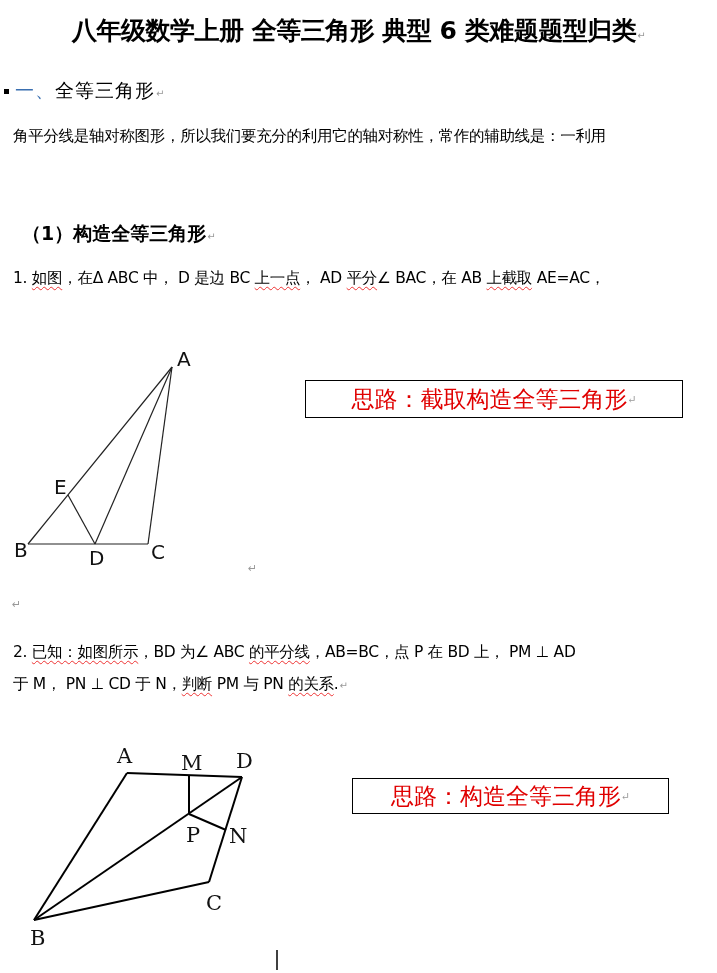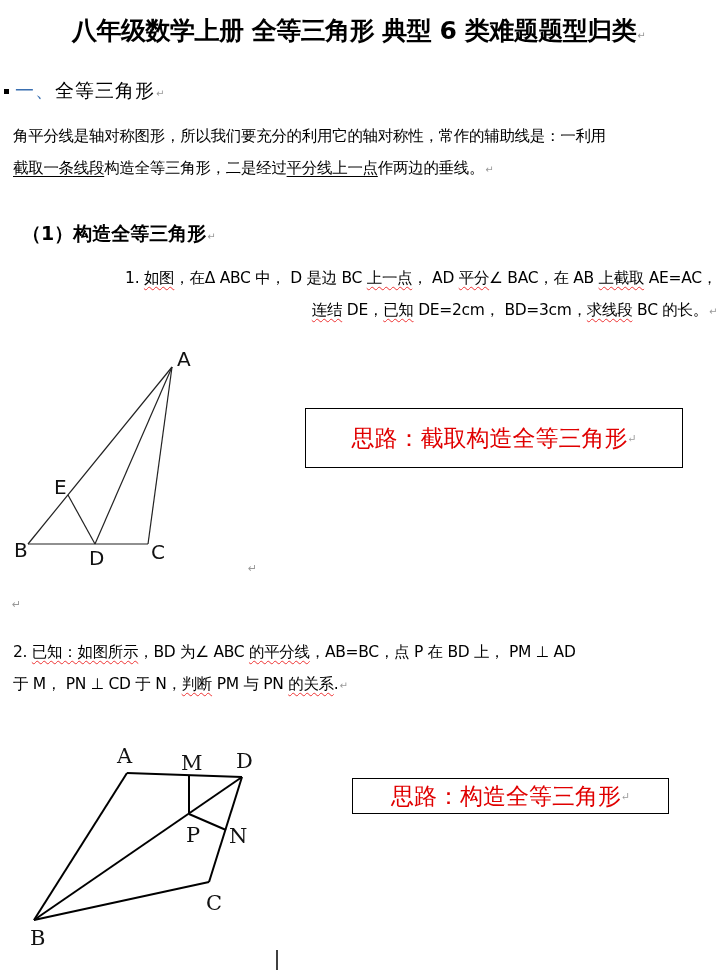--- a/index.html
+++ b/index.html
@@ -26,35 +26,29 @@
   <div class="abs title">
     <span>八年级数学上册 全等三角形 典型 6 类难题题型归类</span><span class="pm">↵</span>
   </div>
 
   <div class="abs h1row">
     <span class="bullet"></span><span class="num">一、</span><span>全等三角形</span><span class="pm">↵</span>
   </div>
 
   <div class="abs para" style="top:120px;">
     <div>角平分线是轴对称图形，所以我们要充分的利用它的轴对称性，常作的辅助线是：一利用</div>
-    <div>
-      <span class="u">截取一条线段</span><span>构造全等三角形，二是经过</span><span class="u">平分线上一点</span><span>作两边的垂线。</span><span class="pm">↵</span>
-    </div>
   </div>
 
   <div class="abs h2row">
     <span>（1）构造全等三角形</span><span class="pm">↵</span>
   </div>
 
-  <div class="abs para" style="top:262px; width:704px;text-align:right;">
+  <div class="abs para" style="top:262px; width:704px;">
     <div>
       <span>1.  </span><span class="w">如图</span><span>，在Δ ABC 中， D 是边 BC </span><span class="w">上一点</span><span>， AD </span><span class="w">平分</span><span>∠ BAC，在 AB </span><span class="w">上截取</span><span> AE=AC，</span>
-    </div>
-    <div>
-      <span class="w">连结</span><span> DE，</span><span class="w">已知</span><span> DE=2cm， BD=3cm，</span><span class="w">求线段</span><span> BC 的长。</span><span class="pm">↵</span>
     </div>
   </div>
 
   <svg class="abs" style="left:0; top:340px;" width="300" height="280">
     <g stroke="#222" stroke-width="1.2" fill="none">
       <line x1="28" y1="204" x2="172" y2="27"></line>
       <line x1="28" y1="204" x2="148" y2="204"></line>
       <line x1="148" y1="204" x2="172" y2="27"></line>
       <line x1="95" y1="204" x2="172" y2="27"></line>
       <line x1="68" y1="155" x2="95" y2="204"></line>
@@ -63,21 +57,21 @@
       <text x="177" y="26">A</text>
       <text x="54" y="154">E</text>
       <text x="14" y="217">B</text>
       <text x="89" y="225">D</text>
       <text x="151" y="219">C</text>
     </g>
     <text x="248" y="232" font-size="11" fill="#999">↵</text>
     <text x="12" y="268" font-size="11" fill="#999">↵</text>
   </svg>
 
-  <div class="abs hint" style="left:305px; top:408px; width:378px; height:60px;">
+  <div class="abs hint" style="left:305px; top:380px; width:378px; height:38px;">
     <span>思路：截取构造全等三角形</span>
       <span class="pmark">↵</span>
   </div>
 
   <div class="abs para" style="top:636px; width:704px;">
     <div>
       <span>2.  </span><span class="w">已知：如图所示</span><span>，BD 为∠ ABC </span><span class="w">的平分线</span><span>，AB=BC，点 P 在 BD 上， PM ⊥ AD</span>
     </div>
     <div>
       <span>于 M， PN ⊥ CD 于 N，</span><span class="w">判断</span><span> PM 与 PN </span><span class="w">的关系</span><span>.</span><span class="pm">↵</span>

